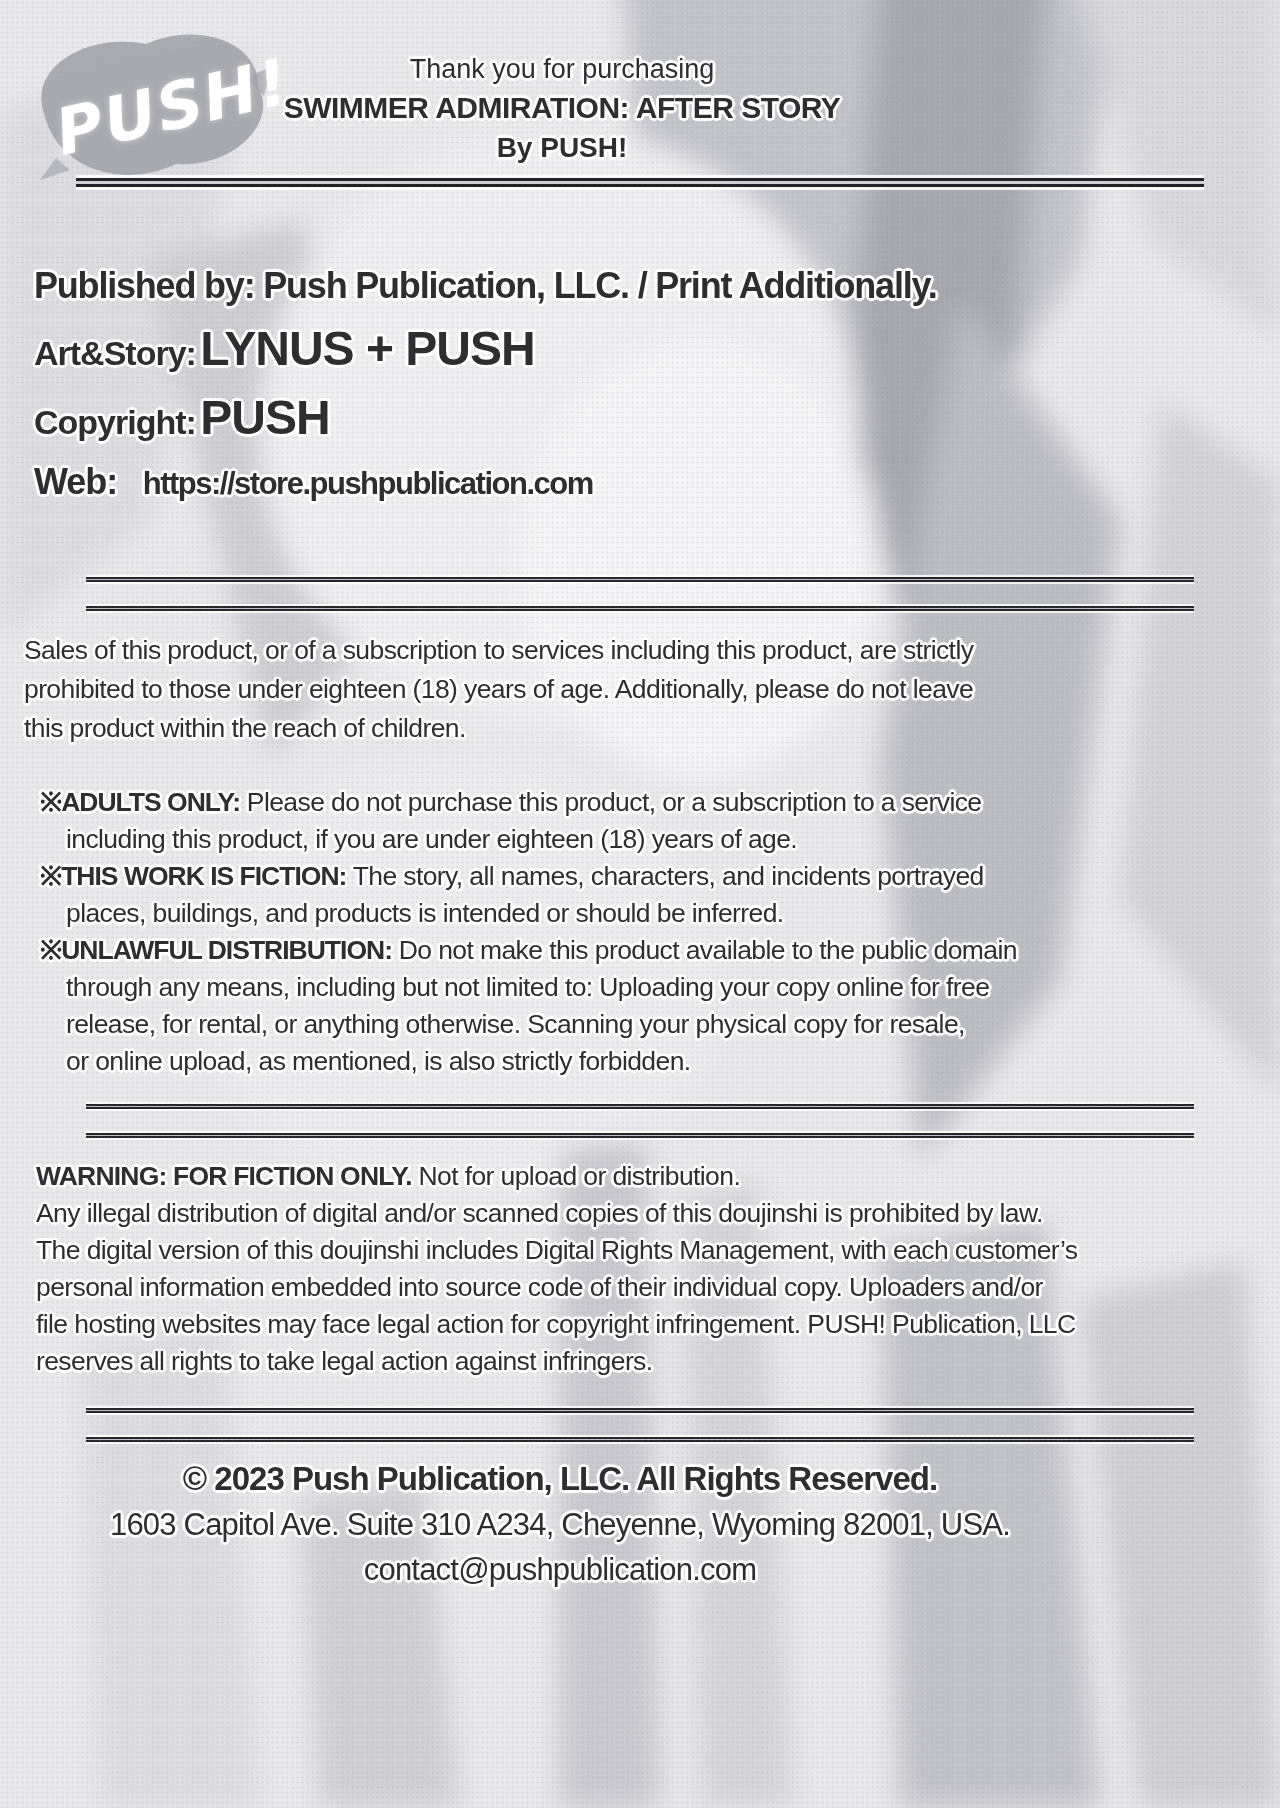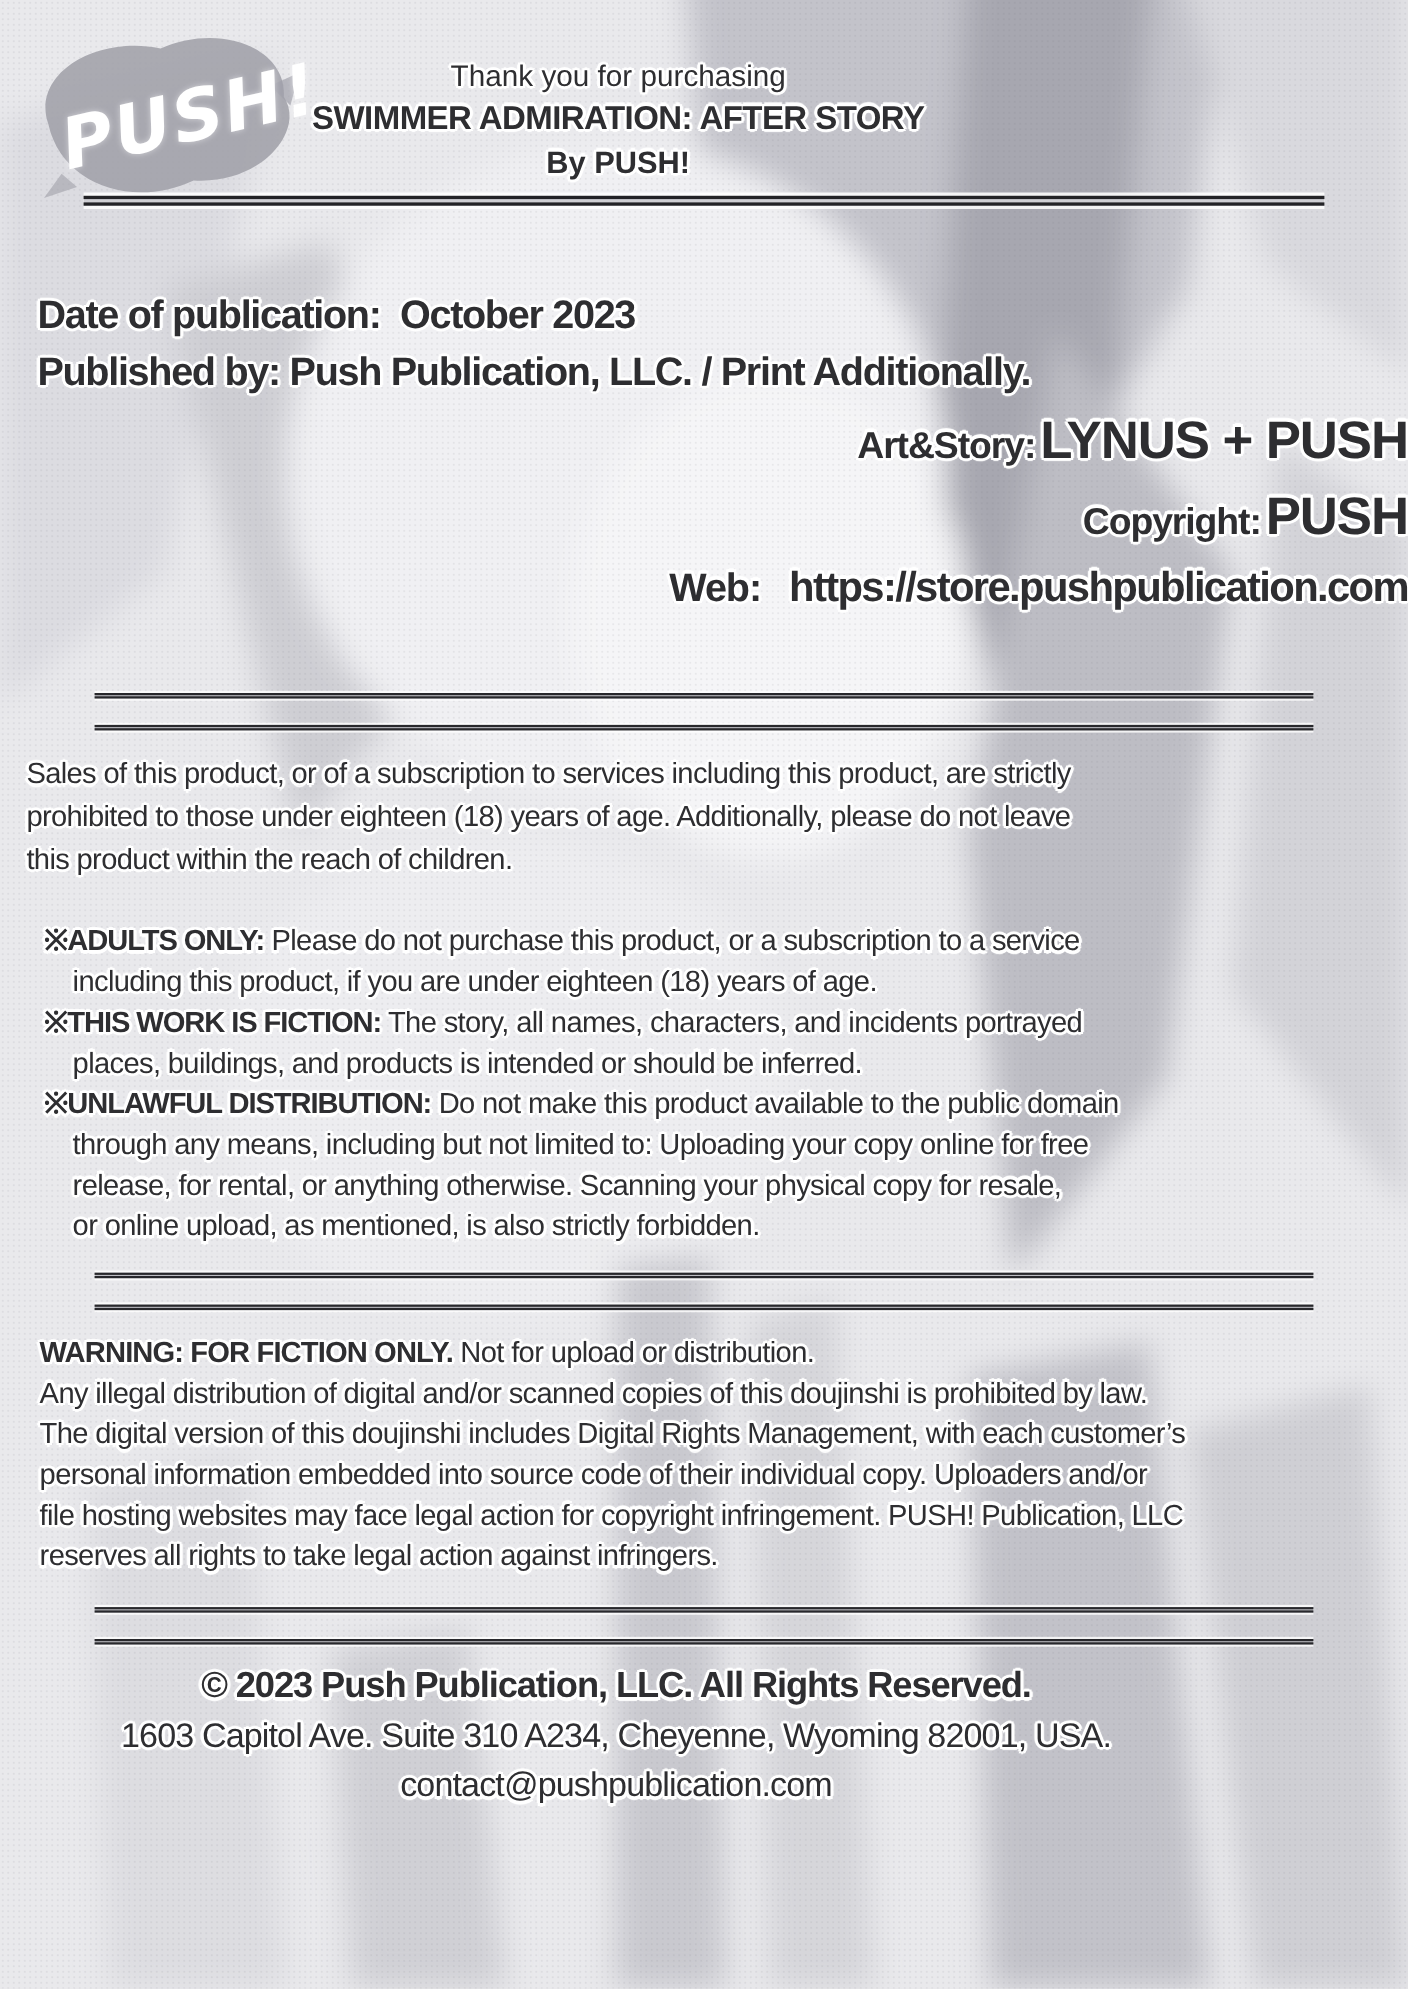--- a/index.html
+++ b/index.html
@@ -32,25 +32,25 @@
     border-top:3px solid #232327;border-bottom:3px solid #232327;
     box-shadow:0 -3px 0 rgba(255,255,255,.85),0 3px 0 rgba(255,255,255,.85);}
   .rule{margin:0 86px;height:1px;background:#bdbdc3;
     border-top:2px solid #28282c;border-bottom:2px solid #28282c;
     box-shadow:0 -2px 0 rgba(255,255,255,.8),0 2px 0 rgba(255,255,255,.8);}
   .rule + .rule{margin-top:24px;}
   
   .credits{padding:78px 0 0 34px;}
   .credits-heading{font-size:36px;font-weight:bold;letter-spacing:-1px;margin-bottom:16px;}
   .credit-line{font-size:36px;font-weight:bold;letter-spacing:-1.2px;margin-bottom:10px;}
-  .credit-mixed{margin:14px 0 2px 0;text-align:right;}
+  .credit-mixed{margin:14px 0 2px 0;}
   .credit-label{font-size:34px;font-weight:bold;letter-spacing:-1px;}
   .credit-value{font-size:48px;font-weight:600;letter-spacing:-1px;}
   .credit-weblabel{font-size:36px;font-weight:bold;letter-spacing:-1px;}
-  .credit-weburl{font-size:38px;font-weight:bold;letter-spacing:-1.5px;padding-left:21px;}
+  .credit-weburl{font-size:31px;font-weight:bold;letter-spacing:-1.5px;padding-left:21px;}
   .mt-web{margin-top:16px;}
   .pair1{margin-top:74px;}
   
   .sales{margin:20px 0 0 24px;font-size:26.5px;line-height:39px;letter-spacing:-.6px;}
   .notices{margin:36px 0 0 40px;font-size:26.5px;line-height:37px;letter-spacing:-.6px;}
   .notice-label{font-weight:bold;letter-spacing:-1px;}
   .notice-cont{padding-left:26px;}
   .pair2{margin-top:24px;}
   .warning{margin:20px 0 0 36px;font-size:26.5px;line-height:37px;letter-spacing:-.6px;}
   .warning-lead{font-weight:bold;letter-spacing:-.8px;}
@@ -107,21 +107,20 @@
 
     <div class="thanks">
       <div class="thanks-line1 ot">Thank you for purchasing</div>
       <div class="thanks-title ot">SWIMMER ADMIRATION: AFTER STORY</div>
       <div class="thanks-by ot">By PUSH!</div>
     </div>
 
     <div class="rule-thick"></div>
 
     <section class="credits">
-      <div class="credit-line ot">Date of publication:  October 2023</div>
       <div class="credit-line ot">Published by: Push Publication, LLC. / Print Additionally.</div>
       <div class="credit-mixed">
         <span class="credit-label ot">Art&amp;Story:</span>
         <span class="credit-value ot">LYNUS + PUSH</span>
       </div>
       <div class="credit-mixed">
         <span class="credit-label ot">Copyright:</span>
         <span class="credit-value ot">PUSH</span>
       </div>
       <div class="credit-mixed mt-web">

